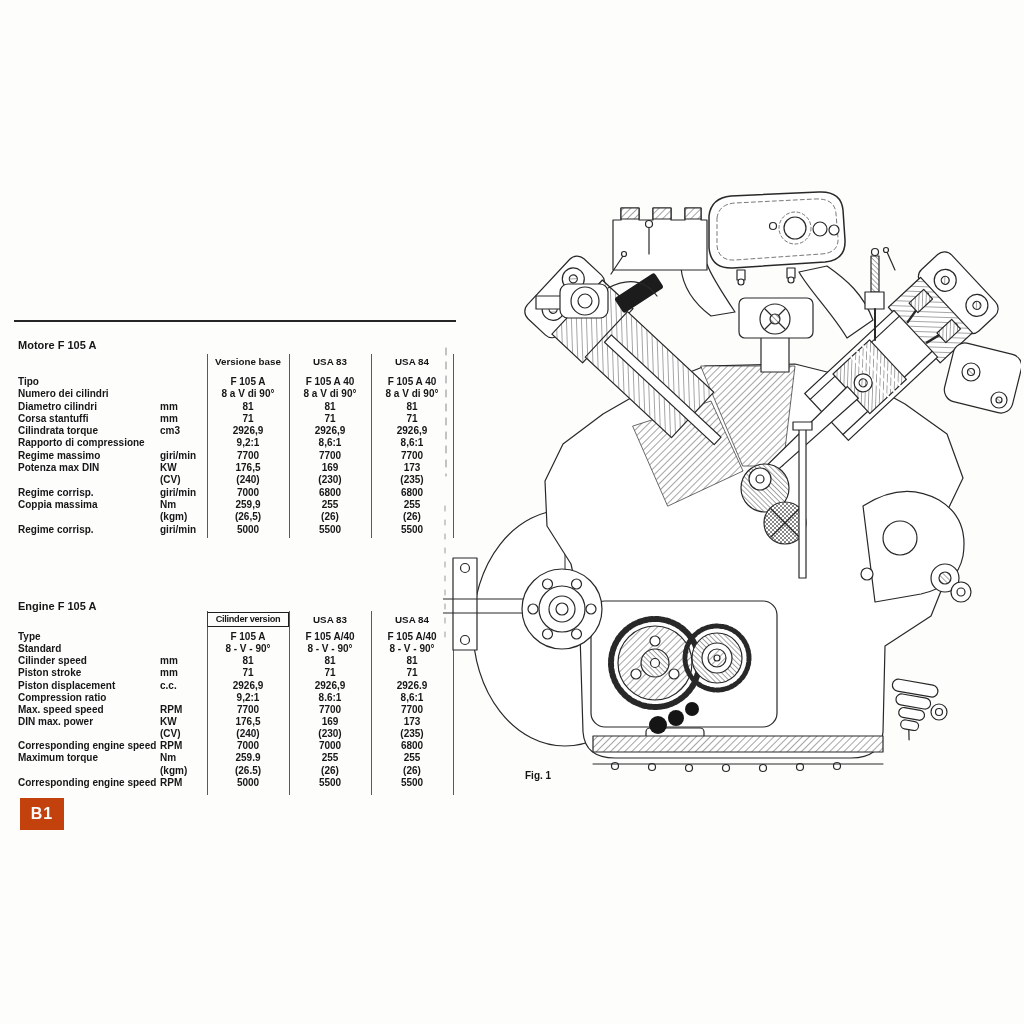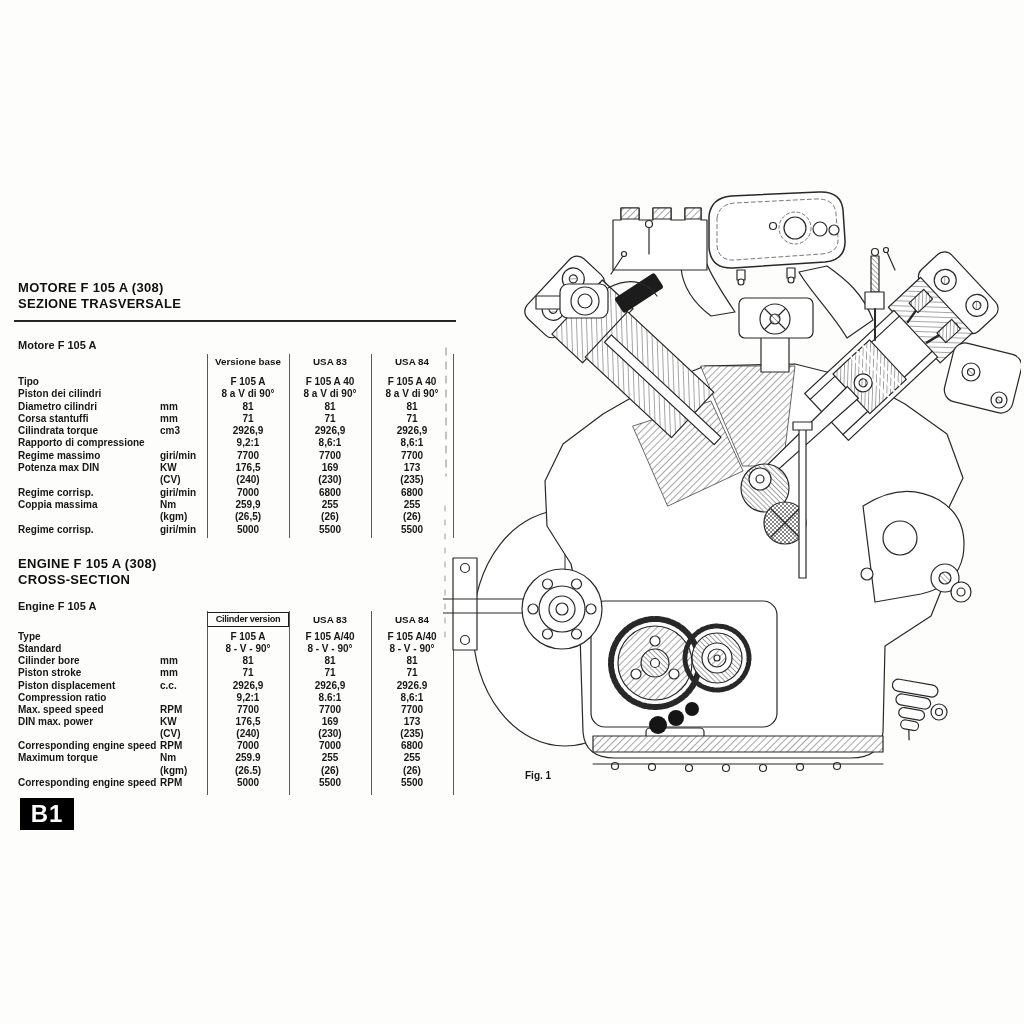--- a/index.html
+++ b/index.html
@@ -21,32 +21,31 @@
   .it .t-rows{top:37px}.en .t-rows{top:31px}
   .trow{display:flex;height:12.3px;line-height:12.3px;white-space:nowrap;}
   .en .trow{height:12.15px;line-height:12.15px;}
   .c-label{width:142px;overflow:visible;}
   .c-unit{width:47px;}
   .c-val{width:82px;text-align:center;}
   .vline{position:absolute;width:1px;background:#3d3d3d;opacity:.85;}
   .it .vline{top:15px;height:184px;}
   .en .vline{top:11px;height:184px;}
   .vl1{left:189px}.vl2{left:271px}.vl3{left:353px}.vl4{left:435px}
-  #b1-tab{position:absolute;left:20px;top:798px;width:54px;height:32px;background:#000000;
-          color:#fcfcfc;font-size:24px;font-weight:bold;display:flex;align-items:center;
+  #b1-tab{position:absolute;left:20px;top:798px;width:44px;height:32px;background:#c2410c;
+          color:#fcfcfc;font-size:16px;font-weight:bold;display:flex;align-items:center;
           justify-content:center;letter-spacing:1px;}
   #fig-caption{position:absolute;left:498px;top:770px;font-size:10px;font-weight:bold;margin-left:27px;}
   #engine-art{position:absolute;left:443px;top:176px;width:578px;height:622px;}
 </style>
 </head>
 <body>
 
 <div id="page">
 
-  <div class="h-block" style="top:280px"><span>MOTORE F 105 A (308)</span><br><span>SEZIONE TRASVERSALE</span></div>
 
   <div class="rule"></div>
 
   <div class="spec-table it" style="top:339px;height:210px">
     <div class="t-title">Motore F 105 A</div>
     <div class="t-head">
       <span class="hcell c1">Versione base</span>
       <span class="hcell c2">USA 83</span>
       <span class="hcell c3">USA 84</span>
     </div>
@@ -54,21 +53,21 @@
 
         <div class="trow">
           <span class="c-label">Tipo</span>
           <span class="c-unit"></span>
           <span class="c-val">F 105 A</span>
           <span class="c-val">F 105 A 40</span>
           <span class="c-val">F 105 A 40</span>
         </div>
 
         <div class="trow">
-          <span class="c-label">Piston dei cilindri</span>
+          <span class="c-label">Numero dei cilindri</span>
           <span class="c-unit"></span>
           <span class="c-val">8 a V di 90°</span>
           <span class="c-val">8 a V di 90°</span>
           <span class="c-val">8 a V di 90°</span>
         </div>
 
         <div class="trow">
           <span class="c-label">Diametro cilindri</span>
           <span class="c-unit">mm</span>
           <span class="c-val">81</span>
@@ -155,21 +154,20 @@
           <span class="c-val">5500</span>
           <span class="c-val">5500</span>
         </div>
       </div>
     <div class="vline vl1"></div>
     <div class="vline vl2"></div>
     <div class="vline vl3"></div>
     <div class="vline vl4"></div>
   </div>
 
-  <div class="h-block" style="top:556px"><span>ENGINE F 105 A (308)</span><br><span>CROSS-SECTION</span></div>
 
   <div class="spec-table en" style="top:600px;height:205px">
     <div class="t-title">Engine F 105 A</div>
     <div class="t-head">
       <span class="hcell c1 boxed">Cilinder version</span>
       <span class="hcell c2">USA 83</span>
       <span class="hcell c3">USA 84</span>
     </div>
     <div class="t-rows">
 
@@ -183,21 +181,21 @@
 
         <div class="trow">
           <span class="c-label">Standard</span>
           <span class="c-unit"></span>
           <span class="c-val">8 - V - 90°</span>
           <span class="c-val">8 - V - 90°</span>
           <span class="c-val">8 - V - 90°</span>
         </div>
 
         <div class="trow">
-          <span class="c-label">Cilinder bore</span>
+          <span class="c-label">Cilinder speed</span>
           <span class="c-unit">mm</span>
           <span class="c-val">81</span>
           <span class="c-val">81</span>
           <span class="c-val">81</span>
         </div>
 
         <div class="trow">
           <span class="c-label">Piston stroke</span>
           <span class="c-unit">mm</span>
           <span class="c-val">71</span>

